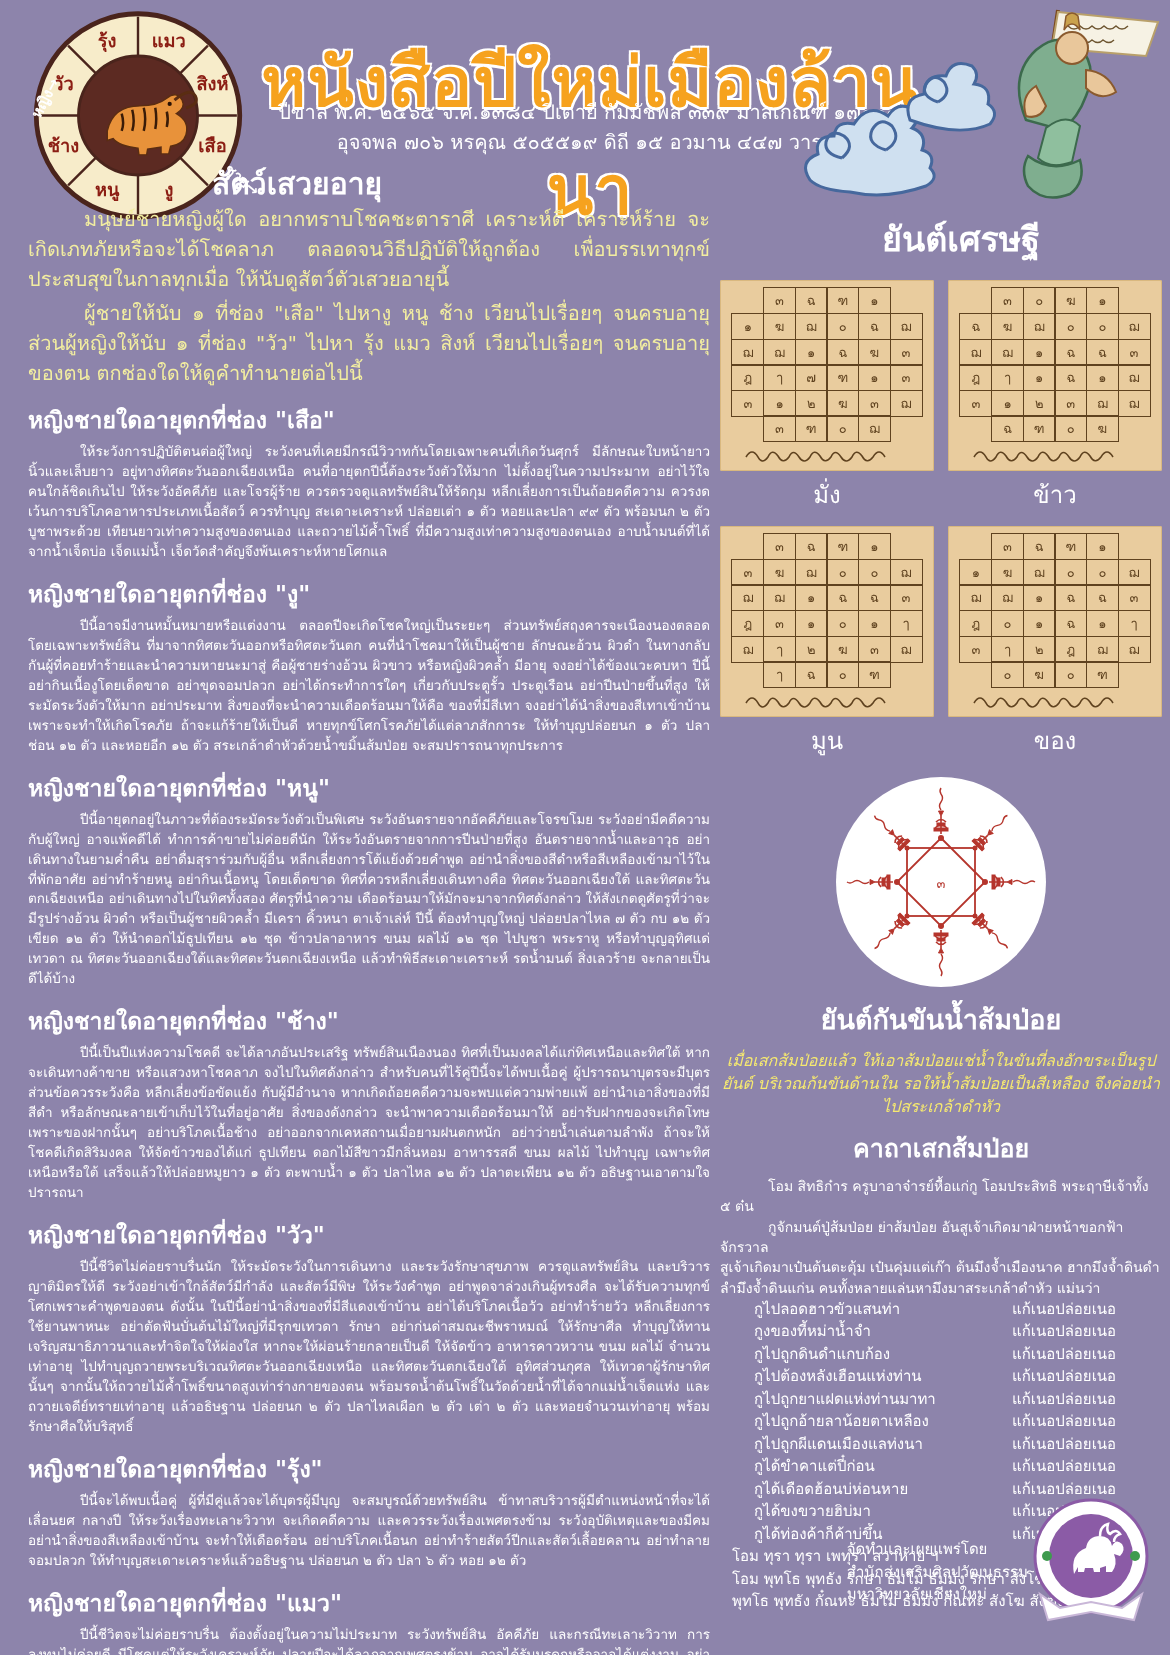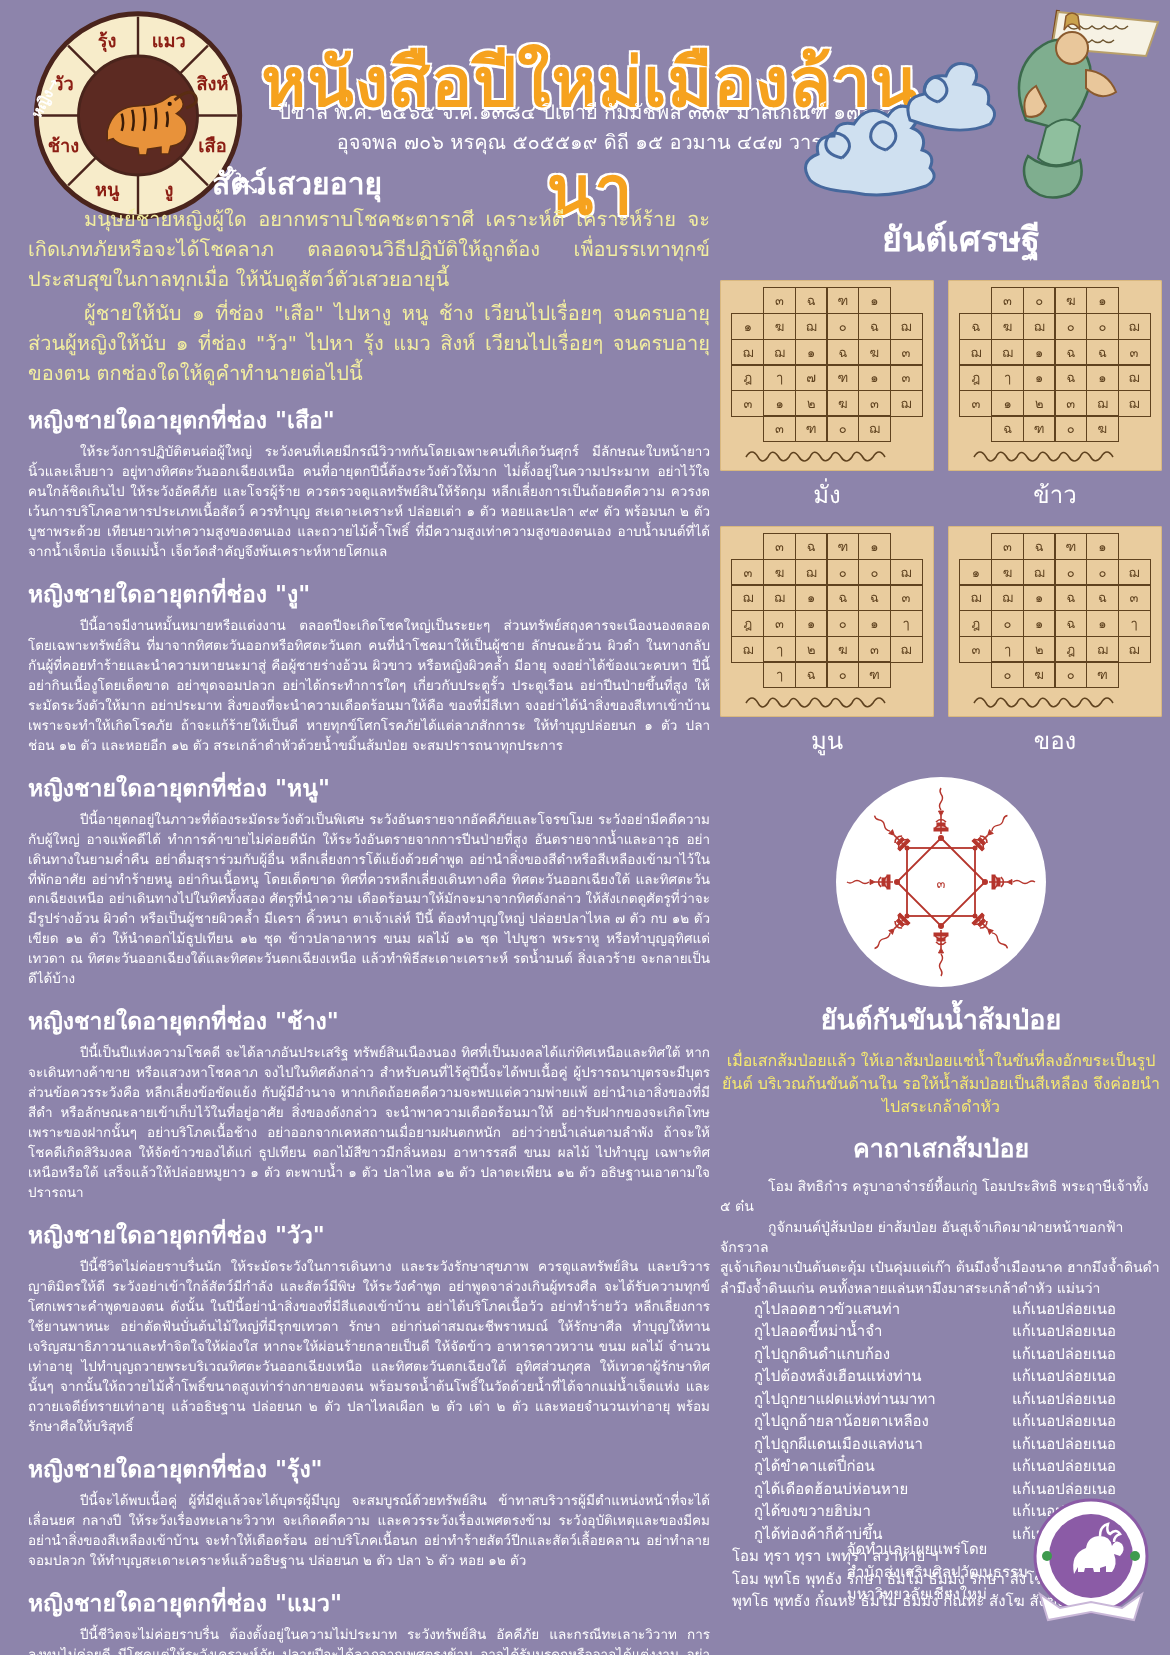--- a/index.html
+++ b/index.html
@@ -32,21 +32,21 @@
   .g-card{background:#e9cc9e;border-radius:2px;padding:8px 8px 4px 8px;box-shadow:0 0 0 1px #d9b87f inset;}
   .y-grid{width:100%;}
   .y-row{display:flex;justify-content:center;}
   .y-cell{width:31px;height:25px;border:1.4px solid #5f421f;margin:-0.7px;
           display:flex;align-items:center;justify-content:center;
           font-size:13px;color:#5f421f;font-family:"DejaVu Serif","Liberation Serif",serif;}
   .g-cap{display:block;margin:3px auto 0 auto;}
   .g-label{text-align:center;font-size:24px;font-weight:normal;color:#fff;margin:4px 0 8px 0;}
   .circle-yan{width:212px;height:212px;margin:8px auto 2px auto;display:block;}
   .sp-head{font-size:27px;font-weight:bold;text-align:center;margin:10px 0 8px 0;}
-  .sp-desc{color:#f6e970;font-size:16px;line-height:1.45;text-align:center;margin:0 0 10px 0;}
+  .sp-desc{color:#f6e970;font-size:16px;line-height:1.45;text-align:center;margin:0 0 10px 0;font-style:italic;}
   .katha-head{font-size:25px;font-weight:bold;text-align:center;margin:8px 0 8px 0;}
   .k-line{font-size:14px;line-height:1.45;color:#fff;}
   .k-indent{text-indent:48px;}
   .k-item{display:flex;font-size:15px;line-height:1.5;color:#fff;align-items:center;}
   .k-item .t{flex:1;padding-left:34px;}
   .k-item .r{width:150px;}
   .k-close{font-size:15px;line-height:1.5;color:#fff;padding-left:12px;}
   
   .credits{position:absolute;right:142px;top:1538px;text-align:left;font-size:15px;line-height:1.5;color:#fff;}
   .logo{position:absolute;right:18px;top:1498px;width:122px;height:135px;}
@@ -464,21 +464,21 @@
         <div class="k-line k-indent">กูจักมนต์ปู่ส้มป่อย ย่าส้มป่อย อันสูเจ้าเกิดมาฝ่ายหน้าขอกฟ้าจักรวาล</div>
         <div class="k-line">สูเจ้าเกิดมาเป๋นต้นตะตุ้ม เป๋นคุ่มแต่เก๊า ต้นมึงจ้ำเมืองนาค ฮากมึงจ้ำดินดำ</div>
         <div class="k-line">ลำมึงจ้ำดินแก่น คนทั้งหลายแล่นหามึงมาสระเกล้าดำหัว แม่นว่า</div>
       </div>
     <div id="katha-items">
         <div class="k-item">
           <span class="t">กูไปลอดฮาวขัวแสนท่า</span>
           <span class="r">แก้เนอปล่อยเนอ</span>
         </div>
         <div class="k-item">
-          <span class="t">กูไปลอดขี้หม่าน้ำจำ</span>
+          <span class="t">กูงของที้หม่าน้ำจำ</span>
           <span class="r">แก้เนอปล่อยเนอ</span>
         </div>
         <div class="k-item">
           <span class="t">กูไปถูกดินดำแกบก้อง</span>
           <span class="r">แก้เนอปล่อยเนอ</span>
         </div>
         <div class="k-item">
           <span class="t">กูไปต้องหลังเฮือนแห่งท่าน</span>
           <span class="r">แก้เนอปล่อยเนอ</span>
         </div>

